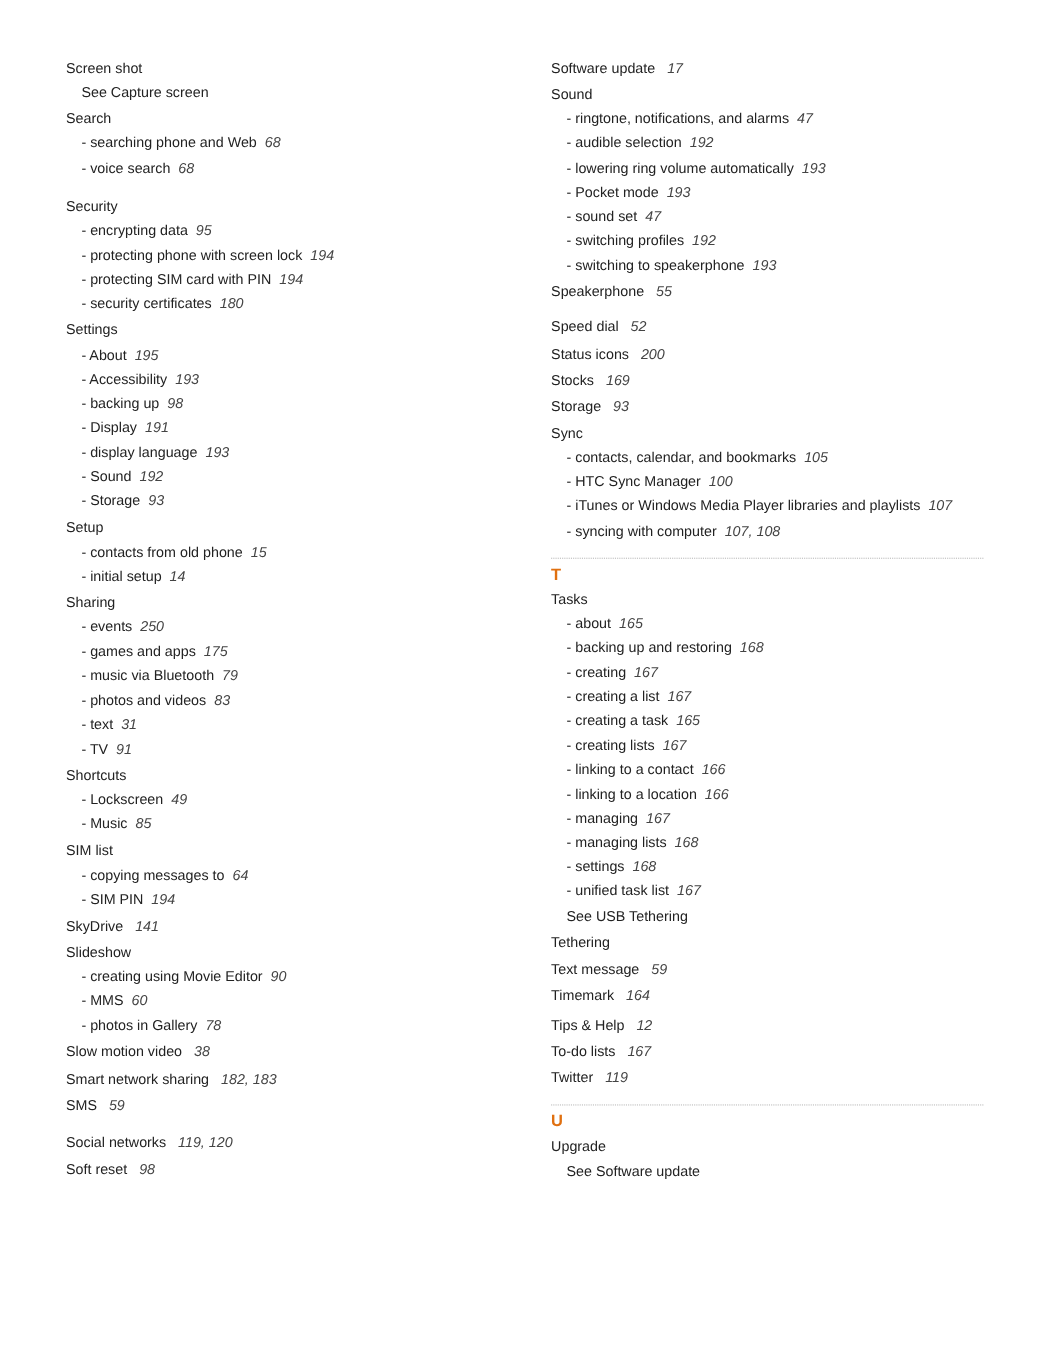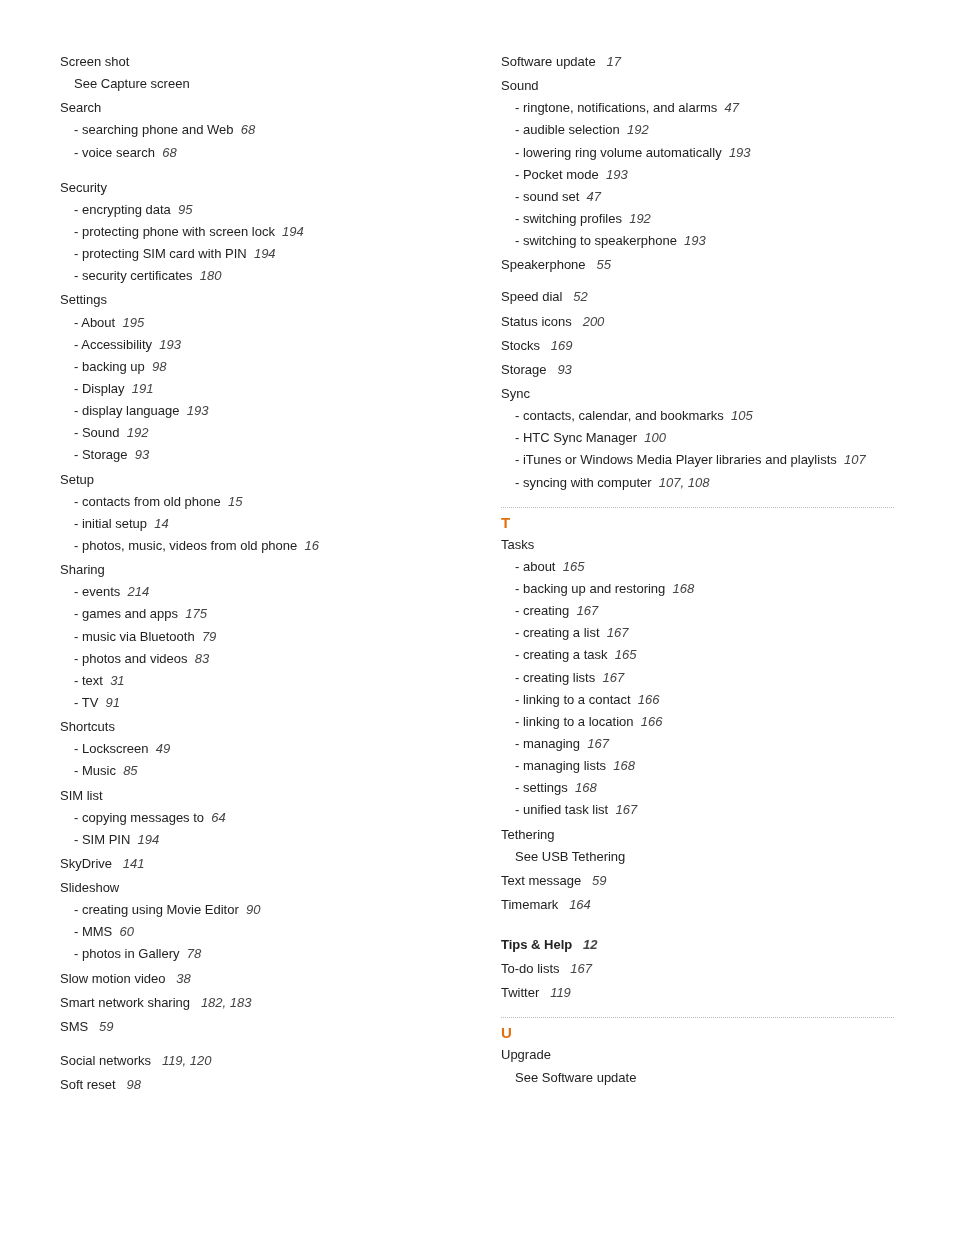--- a/index.html
+++ b/index.html
@@ -67,23 +67,22 @@
         <div class="entry" style="padding-left: 14px;">- About&nbsp;&nbsp;<i style="color:#444">195</i></div>
         <div class="entry" style="padding-left: 14px;">- Accessibility&nbsp;&nbsp;<i style="color:#444">193</i></div>
         <div class="entry" style="padding-left: 14px;">- backing up&nbsp;&nbsp;<i style="color:#444">98</i></div>
         <div class="entry" style="padding-left: 14px;">- Display&nbsp;&nbsp;<i style="color:#444">191</i></div>
         <div class="entry" style="padding-left: 14px;">- display language&nbsp;&nbsp;<i style="color:#444">193</i></div>
         <div class="entry" style="padding-left: 14px;">- Sound&nbsp;&nbsp;<i style="color:#444">192</i></div>
         <div class="entry" style="padding-left: 14px;">- Storage&nbsp;&nbsp;<i style="color:#444">93</i></div>
         <div class="entry" style="font-weight: normal; margin-top: 4px;">Setup</div>
         <div class="entry" style="padding-left: 14px;">- contacts from old phone&nbsp;&nbsp;<i style="color:#444">15</i></div>
         <div class="entry" style="padding-left: 14px;">- initial setup&nbsp;&nbsp;<i style="color:#444">14</i></div>
-        <div class="entry" style="padding-left: 14px;">- photos, music, videos from old      phone&nbsp;&nbsp;<i style="color:#444">16</i></div>
         <div class="entry" style="font-weight: normal; margin-top: 4px;">Sharing</div>
-        <div class="entry" style="padding-left: 14px;">- events&nbsp;&nbsp;<i style="color:#444">214</i></div>
+        <div class="entry" style="padding-left: 14px;">- events&nbsp;&nbsp;<i style="color:#444">250</i></div>
         <div class="entry" style="padding-left: 14px;">- games and apps&nbsp;&nbsp;<i style="color:#444">175</i></div>
         <div class="entry" style="padding-left: 14px;">- music via Bluetooth&nbsp;&nbsp;<i style="color:#444">79</i></div>
         <div class="entry" style="padding-left: 14px;">- photos and videos&nbsp;&nbsp;<i style="color:#444">83</i></div>
         <div class="entry" style="padding-left: 14px;">- text&nbsp;&nbsp;<i style="color:#444">31</i></div>
         <div class="entry" style="padding-left: 14px;">- TV&nbsp;&nbsp;<i style="color:#444">91</i></div>
         <div class="entry" style="font-weight: normal; margin-top: 4px;">Shortcuts</div>
         <div class="entry" style="padding-left: 14px;">- Lockscreen&nbsp;&nbsp;<i style="color:#444">49</i></div>
         <div class="entry" style="padding-left: 14px;">- Music&nbsp;&nbsp;<i style="color:#444">85</i></div>
         <div class="entry" style="font-weight: normal; margin-top: 4px;">SIM list</div>
         <div class="entry" style="padding-left: 14px;">- copying messages to&nbsp;&nbsp;<i style="color:#444">64</i></div>
@@ -126,25 +125,25 @@
         <div class="entry" style="padding-left: 14px;">- creating&nbsp;&nbsp;<i style="color:#444">167</i></div>
         <div class="entry" style="padding-left: 14px;">- creating a list&nbsp;&nbsp;<i style="color:#444">167</i></div>
         <div class="entry" style="padding-left: 14px;">- creating a task&nbsp;&nbsp;<i style="color:#444">165</i></div>
         <div class="entry" style="padding-left: 14px;">- creating lists&nbsp;&nbsp;<i style="color:#444">167</i></div>
         <div class="entry" style="padding-left: 14px;">- linking to a contact&nbsp;&nbsp;<i style="color:#444">166</i></div>
         <div class="entry" style="padding-left: 14px;">- linking to a location&nbsp;&nbsp;<i style="color:#444">166</i></div>
         <div class="entry" style="padding-left: 14px;">- managing&nbsp;&nbsp;<i style="color:#444">167</i></div>
         <div class="entry" style="padding-left: 14px;">- managing lists&nbsp;&nbsp;<i style="color:#444">168</i></div>
         <div class="entry" style="padding-left: 14px;">- settings&nbsp;&nbsp;<i style="color:#444">168</i></div>
         <div class="entry" style="padding-left: 14px;">- unified task list&nbsp;&nbsp;<i style="color:#444">167</i></div>
+        <div class="entry" style="padding-left: 14px; font-style: normal;">See USB Tethering</div>
         <div class="entry" style="font-weight: normal; margin-top: 4px;">Tethering</div>
-        <div class="entry" style="padding-left: 14px; font-style: normal;">See USB Tethering</div>
         <div class="entry" style="font-weight: normal; margin-top: 4px;">Text message  &nbsp;&nbsp;<i style="color:#444">59</i></div>
         <div class="entry" style="font-weight: normal; margin-top: 4px;">Timemark  &nbsp;&nbsp;<i style="color:#444">164</i></div>
-        <div class="entry" style="font-weight: bold; margin-top: 20px;">Tips &amp; Help  &nbsp;&nbsp;<i style="color:#444">12</i></div>
+        <div class="entry" style="font-weight: normal; margin-top: 7px;">Tips &amp; Help  &nbsp;&nbsp;<i style="color:#444">12</i></div>
         <div class="entry" style="font-weight: normal; margin-top: 4px;">To-do lists  &nbsp;&nbsp;<i style="color:#444">167</i></div>
         <div class="entry" style="font-weight: normal; margin-top: 4px;">Twitter  &nbsp;&nbsp;<i style="color:#444">119</i></div>
         <div class="section-letter">U</div>
         <div class="entry" style="font-weight: normal; margin-top: 4px;">Upgrade</div>
         <div class="entry" style="padding-left: 14px; font-style: normal;">See Software update</div>
       </div>
   </div>
 </div>
 
 </body></html>

